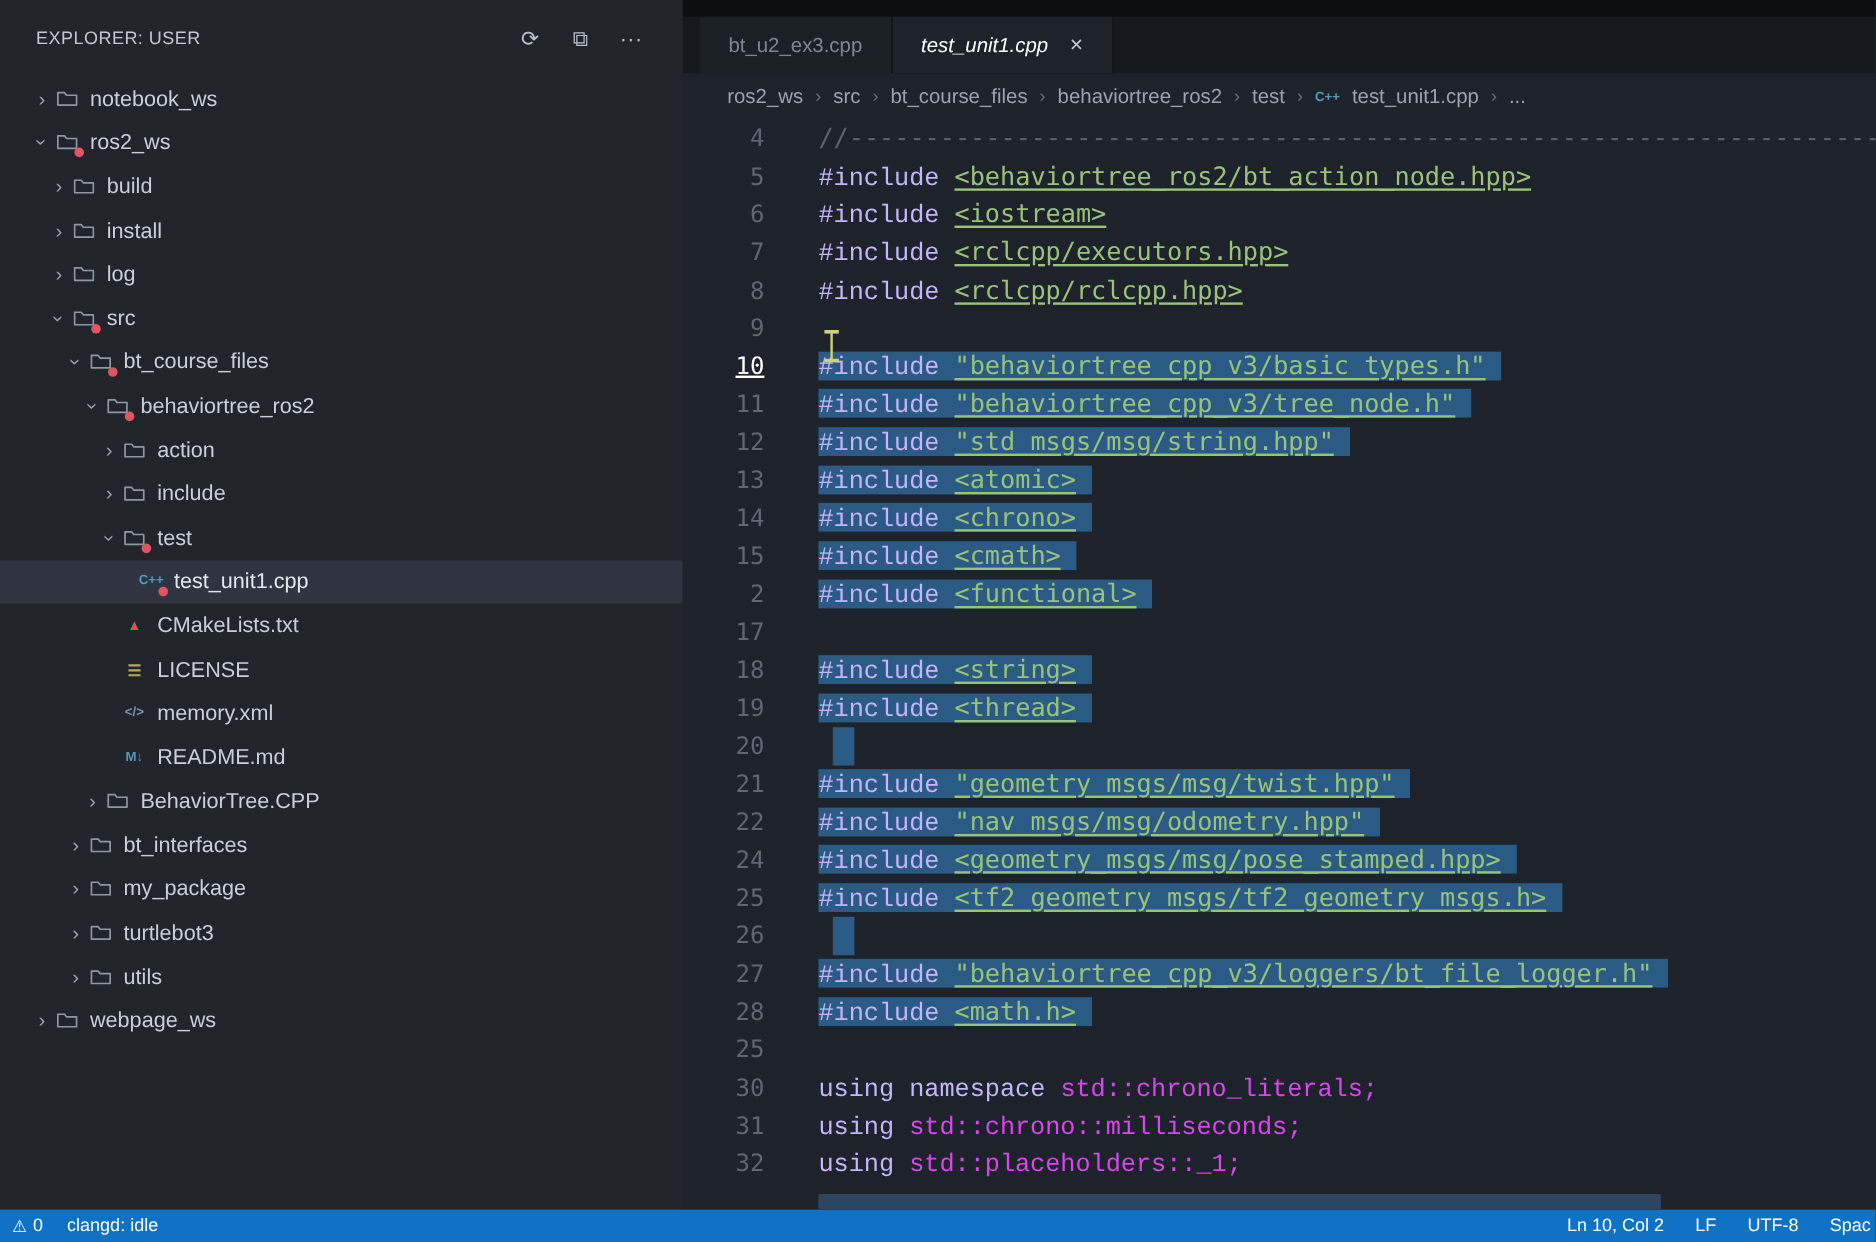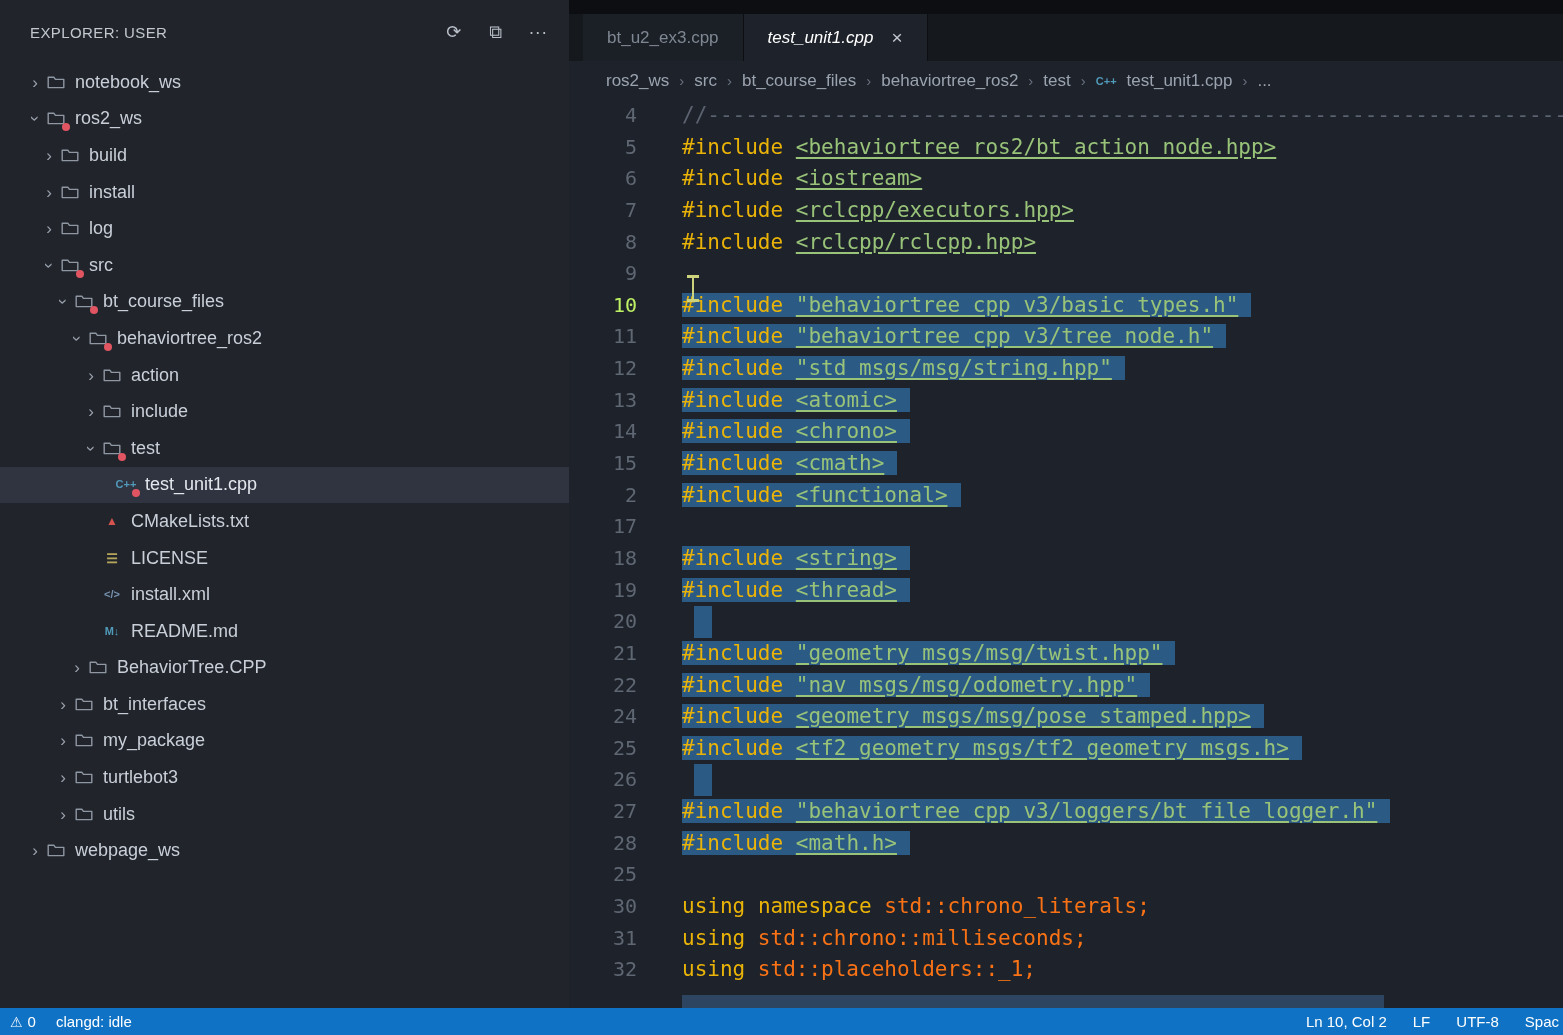--- a/index.html
+++ b/index.html
@@ -3,21 +3,21 @@
 <meta charset="utf-8">
 <style>
   html,body{margin:0;padding:0;}
   body{
     width:1563px;height:1035px;position:relative;overflow:hidden;
     background:#1e222a;font-family:"Liberation Sans",sans-serif;
     -webkit-font-smoothing:antialiased;
   }
   
   .sidebar{position:absolute;left:0;top:0;width:569px;height:1008px;background:#21252b;overflow:hidden;}
-  .sidebar-header{display:flex;align-items:center;height:64px;padding:0 16px 0 30px;color:#c3c8d0;font-size:15px;letter-spacing:.4px;}
+  .sidebar-header{display:flex;align-items:center;height:64px;padding:0 28px 0 30px;color:#c3c8d0;font-size:15px;letter-spacing:.4px;}
   .sidebar-title{flex:1;white-space:nowrap;}
   .sb-action{width:30px;height:30px;display:flex;align-items:center;justify-content:center;color:#b9bfc8;font-size:18px;margin-left:12px;border-radius:4px;}
   .tree-row{position:relative;display:flex;align-items:center;height:36.6px;color:#c9cfd8;font-size:18px;white-space:nowrap;}
   .tree-row.selected{background:#2f3440;color:#e3e7ed;}
   .chev{width:22px;flex:none;text-align:center;color:#9aa1ac;font-size:17px;line-height:1;}
   .chev.open{transform:rotate(90deg);}
   .icon{width:20px;height:17px;flex:none;margin-right:9px;position:relative;display:flex;align-items:center;justify-content:center;}
   .dot{position:absolute;right:-4px;bottom:-4px;width:8px;height:8px;border-radius:50%;background:#e05561;}
   .fi{font-weight:bold;font-size:11px;line-height:1;}
   .fi-cpp{color:#519aba;}
@@ -34,27 +34,27 @@
   .tab.active{background:#1e222a;color:#ffffff;}
   .tab.active .tab-label{font-style:italic;}
   .tab-close{margin-left:18px;font-style:normal;color:#c2c8d2;font-size:19px;line-height:1;}
   .breadcrumb{display:flex;align-items:center;height:39px;padding-left:37px;font-size:17px;color:#9aa3af;gap:10px;white-space:nowrap;}
   .bc-sep{color:#6a7280;font-size:15px;}
   .bc-fileicon{color:#519aba;font-weight:bold;font-size:11px;}
   .bc-overflow{color:#9aa3af;}
   .code-area{position:absolute;left:0;top:100px;right:0;bottom:0;overflow:hidden;font-family:"DejaVu Sans Mono",monospace;font-size:21px;}
   .code-line{display:flex;height:31.65px;line-height:31.65px;white-space:pre;}
   .ln{width:68px;flex:none;text-align:right;color:#5f6773;font-size:20px;}
-  .ln.cur{color:#bef264;}
+  .ln.cur{color:#ffffff;text-decoration:underline;}
   .codewrap{margin-left:45px;}
   .sel{background:#2b5a85;padding-right:13px;}
   .selstub{display:inline-block;width:18px;margin-left:12px;height:100%;background:#2b5a85;vertical-align:top;}
-  .tok-k{color:#eab308;}
+  .tok-k{color:#c4b5fd;font-family:Liberation Mono, monospace;}
   .tok-s{color:#98c379;text-decoration:underline;text-underline-offset:3px;}
-  .tok-p{color:#f97316;}
+  .tok-p{color:#d946ef;font-family:Liberation Mono, monospace;}
   .tok-c{color:#5c6370;}
   .hscroll{position:absolute;left:113px;bottom:0;width:702px;height:13px;background:rgba(66,113,165,0.45);}
   
   .ibeam{position:absolute;left:692px;top:277px;width:2px;height:23px;background:#cdd37d;z-index:20;}
   .ibeam::before,.ibeam::after{content:"";position:absolute;left:-5px;width:12px;height:3px;background:#cdd37d;}
   .ibeam::before{top:-2px;}
   .ibeam::after{bottom:-2px;}
   
   .statusbar{position:absolute;left:0;bottom:0;width:100%;height:27px;background:#0f72c4;color:#ffffff;display:flex;align-items:center;font-size:15px;padding:0 4px 0 10px;box-sizing:border-box;overflow:hidden;white-space:nowrap;}
   .sb-item{display:flex;align-items:center;gap:5px;margin-right:20px;}
@@ -200,21 +200,21 @@
         <span class="icon">
           <span class="fi fi-license">☰</span>
         </span>
         <span class="tree-label">LICENSE</span>
       </div>
       <div class="tree-row" style="padding-left: 80px;">
         <span class="chev"></span>
         <span class="icon">
           <span class="fi fi-xml">&lt;/&gt;</span>
         </span>
-        <span class="tree-label">install.xml</span>
+        <span class="tree-label">memory.xml</span>
       </div>
       <div class="tree-row" style="padding-left: 80px;">
         <span class="chev"></span>
         <span class="icon">
           <span class="fi fi-md">M↓</span>
         </span>
         <span class="tree-label">README.md</span>
       </div>
       <div class="tree-row" style="padding-left: 66px;">
         <span class="chev">›</span>

